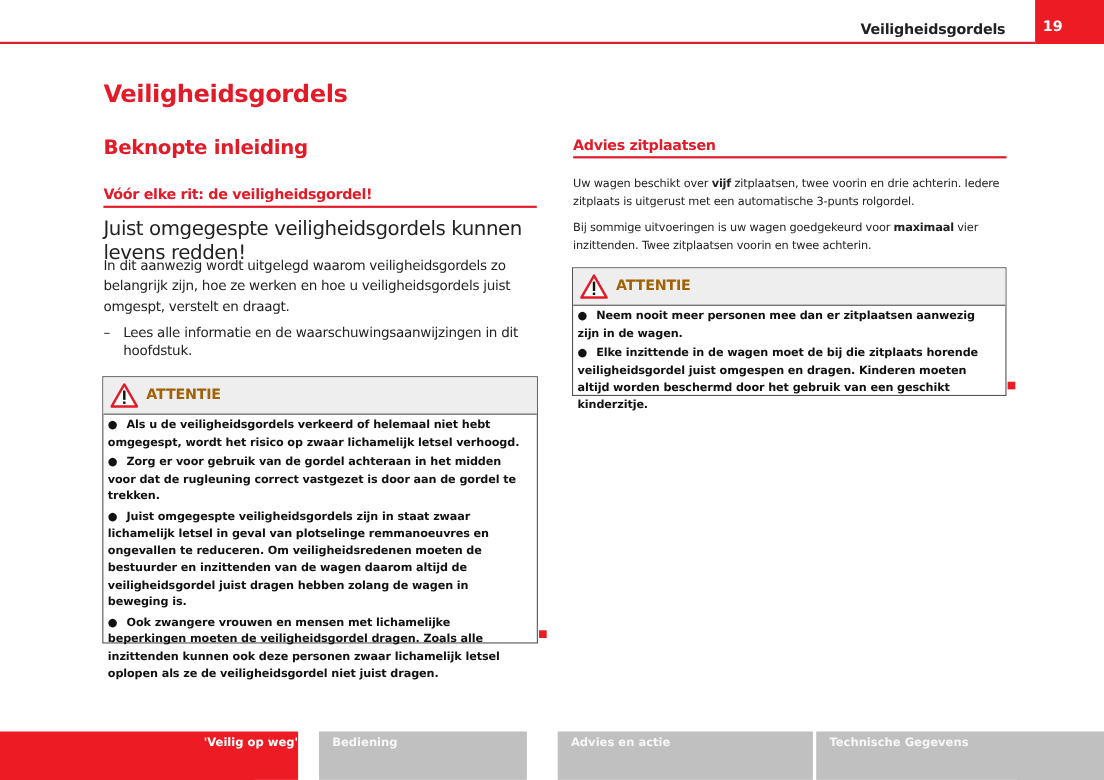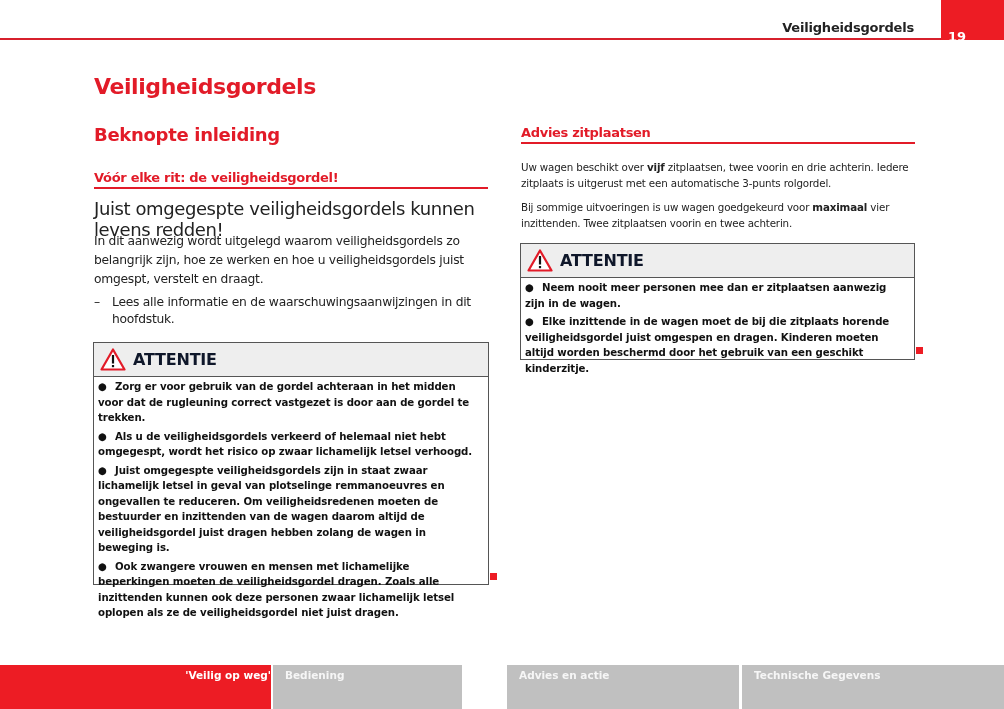--- a/index.html
+++ b/index.html
@@ -1,36 +1,36 @@
 <!DOCTYPE html>
 <html><head>
 <meta charset="utf-8">
 <style>
   html, body { margin:0; padding:0; }
   body { width:1004px; height:709px; position:relative; background:#ffffff; overflow:hidden;
          font-family:"DejaVu Sans", "Liberation Sans", sans-serif; color:#222; }
   .header-line { position:absolute; left:0; top:38px; width:941px; height:2px; background:#d7202c; }
   .header-title { position:absolute; right:90px; top:20px; font-size:13px; font-weight:bold; color:#222; letter-spacing:-0.2px; }
   .page-num { position:absolute; left:941px; top:0; width:63px; height:40px; background:#ed1c24; color:#fff;
-              font-weight:bold; font-size:13px; box-sizing:border-box; padding:29px 0 0 7px; }
+              font-weight:bold; font-size:13px; box-sizing:border-box; padding:17px 0 0 7px; }
   .h1 { position:absolute; left:94px; top:74px; font-size:22px; font-weight:bold; color:#e21b28; letter-spacing:-0.4px; }
   .h2 { position:absolute; left:94px; top:124px; font-size:18px; font-weight:bold; color:#e21b28; letter-spacing:-0.3px; }
   .h3 { position:absolute; font-size:13px; font-weight:bold; color:#e21b28; letter-spacing:-0.3px;
         border-bottom:2px solid #e21b28; padding-bottom:2px; box-sizing:border-box; }
   .italic-lead { position:absolute; left:94px; top:198px; width:400px; font-size:18px; color:#222; letter-spacing:-0.4px; }
   .para { position:absolute; font-size:12.3px; line-height:19px; color:#222; letter-spacing:-0.25px; }
   .para-small { position:absolute; font-size:10.3px; line-height:16px; color:#222; letter-spacing:-0.15px; }
   .para-small b { font-weight:bold;margin-top:16px; }
   .dash-item { position:absolute; left:94px; top:294px; width:395px; font-size:12.3px; line-height:17px; letter-spacing:-0.25px; }
   .dash-item .dash { position:absolute; left:0; top:0; }
   .dash-item .txt { display:block; padding-left:18px; }
   .warn { position:absolute; border:1px solid #555; box-sizing:border-box; background:#fff; }
   .warn-head { height:33px; background:#eeeeee; border-bottom:1px solid #555; display:flex; align-items:center; padding-left:6px; }
   .warn-head svg { width:26px; height:23px; margin-right:7px; }
-  .warn-title { font-size:16px; font-weight:bold; color:#0f172a; letter-spacing:-0.2px; }
+  .warn-title { font-size:13px; font-weight:bold; color:#a16207; letter-spacing:-0.2px; }
   .warn-body { padding:2px 5px 3px 4px; }
   .warn-item { font-size:10.2px; font-weight:bold; line-height:15.5px; color:#111; margin-bottom:3px; letter-spacing:-0.1px; }
   .warn-item .bullet { display:inline-block; width:17px; }
   .end-mark { position:absolute; width:7px; height:7px; background:#ed1c24; }
   .footer-tab { position:absolute; top:665px; height:44px; box-sizing:border-box; padding:4px 0 0 12px;
                 font-size:10.5px; font-weight:bold; color:#fff; }
   .footer-tab.active { background:#ed1c24; padding-left:47px;text-align:right; }
   .footer-tab.inactive { background:#c0c0c0; color:#f6f6f6; }
 </style>
 </head>
@@ -53,22 +53,22 @@
 <div class="warn" style="left:93px; top:342px; width:396px; height:243px;">
   <div class="warn-head">
     <svg viewBox="0 0 26 23">
       <polygon points="13,1.5 24.5,21.5 1.5,21.5" fill="#fff" stroke="#e21b28" stroke-width="2.2" stroke-linejoin="round"></polygon>
       <rect x="11.9" y="7" width="2.2" height="8.5" fill="#111"></rect>
       <rect x="11.9" y="17" width="2.2" height="2.2" fill="#111"></rect>
     </svg>
     <span class="warn-title">ATTENTIE</span>
   </div>
   <div class="warn-body">
+    <div class="warn-item"><span class="bullet">●</span><span>Als u de veiligheidsgordels verkeerd of helemaal niet hebt omgegespt, wordt het risico op zwaar lichamelijk letsel verhoogd.</span></div>
     <div class="warn-item"><span class="bullet">●</span><span>Zorg er voor gebruik van de gordel achteraan in het midden voor dat de rugleuning correct vastgezet is door aan de gordel te trekken.</span></div>
-    <div class="warn-item"><span class="bullet">●</span><span>Als u de veiligheidsgordels verkeerd of helemaal niet hebt omgegespt, wordt het risico op zwaar lichamelijk letsel verhoogd.</span></div>
     <div class="warn-item"><span class="bullet">●</span><span>Juist omgegespte veiligheidsgordels zijn in staat zwaar lichamelijk letsel in geval van plotselinge remmanoeuvres en ongevallen te reduceren. Om veiligheidsredenen moeten de bestuurder en inzittenden van de wagen daarom altijd de veiligheidsgordel juist dragen hebben zolang de wagen in beweging is.</span></div>
     <div class="warn-item"><span class="bullet">●</span><span>Ook zwangere vrouwen en mensen met lichamelijke beperkingen moeten de veiligheidsgordel dragen. Zoals alle inzittenden kunnen ook deze personen zwaar lichamelijk letsel oplopen als ze de veiligheidsgordel niet juist dragen.</span></div>
   </div>
 </div>
 <div class="end-mark" style="left:490px; top:573px;"></div>
 
 <div class="h3" style="left:521px; top:125px; width:394px;">Advies zitplaatsen</div>
 <div class="para-small" style="left:521px; top:159px; width:396px;">
   <span>Uw wagen beschikt over </span><b>vijf</b><span> zitplaatsen, twee voorin en drie achterin. Iedere zitplaats is uitgerust met een automatische 3-punts rolgordel.</span>
 </div>
@@ -86,15 +86,15 @@
     <span class="warn-title">ATTENTIE</span>
   </div>
   <div class="warn-body">
     <div class="warn-item"><span class="bullet">●</span><span>Neem nooit meer personen mee dan er zitplaatsen aanwezig zijn in de wagen.</span></div>
     <div class="warn-item"><span class="bullet">●</span><span>Elke inzittende in de wagen moet de bij die zitplaats horende veiligheidsgordel juist omgespen en dragen. Kinderen moeten altijd worden beschermd door het gebruik van een geschikt kinderzitje.</span></div>
   </div>
 </div>
 <div class="end-mark" style="left:916px; top:347px;"></div>
 
 <div class="footer-tab active" style="left:0; width:271px;">'Veilig op weg'</div>
-<div class="footer-tab inactive" style="left:273px; width:189px;">Bediening</div>
+<div class="footer-tab inactive" style="left:290px; width:189px;">Bediening</div>
 <div class="footer-tab inactive" style="left:507px; width:232px;">Advies en actie</div>
 <div class="footer-tab inactive" style="left:742px; width:262px;">Technische Gegevens</div>
 
 </body></html>

